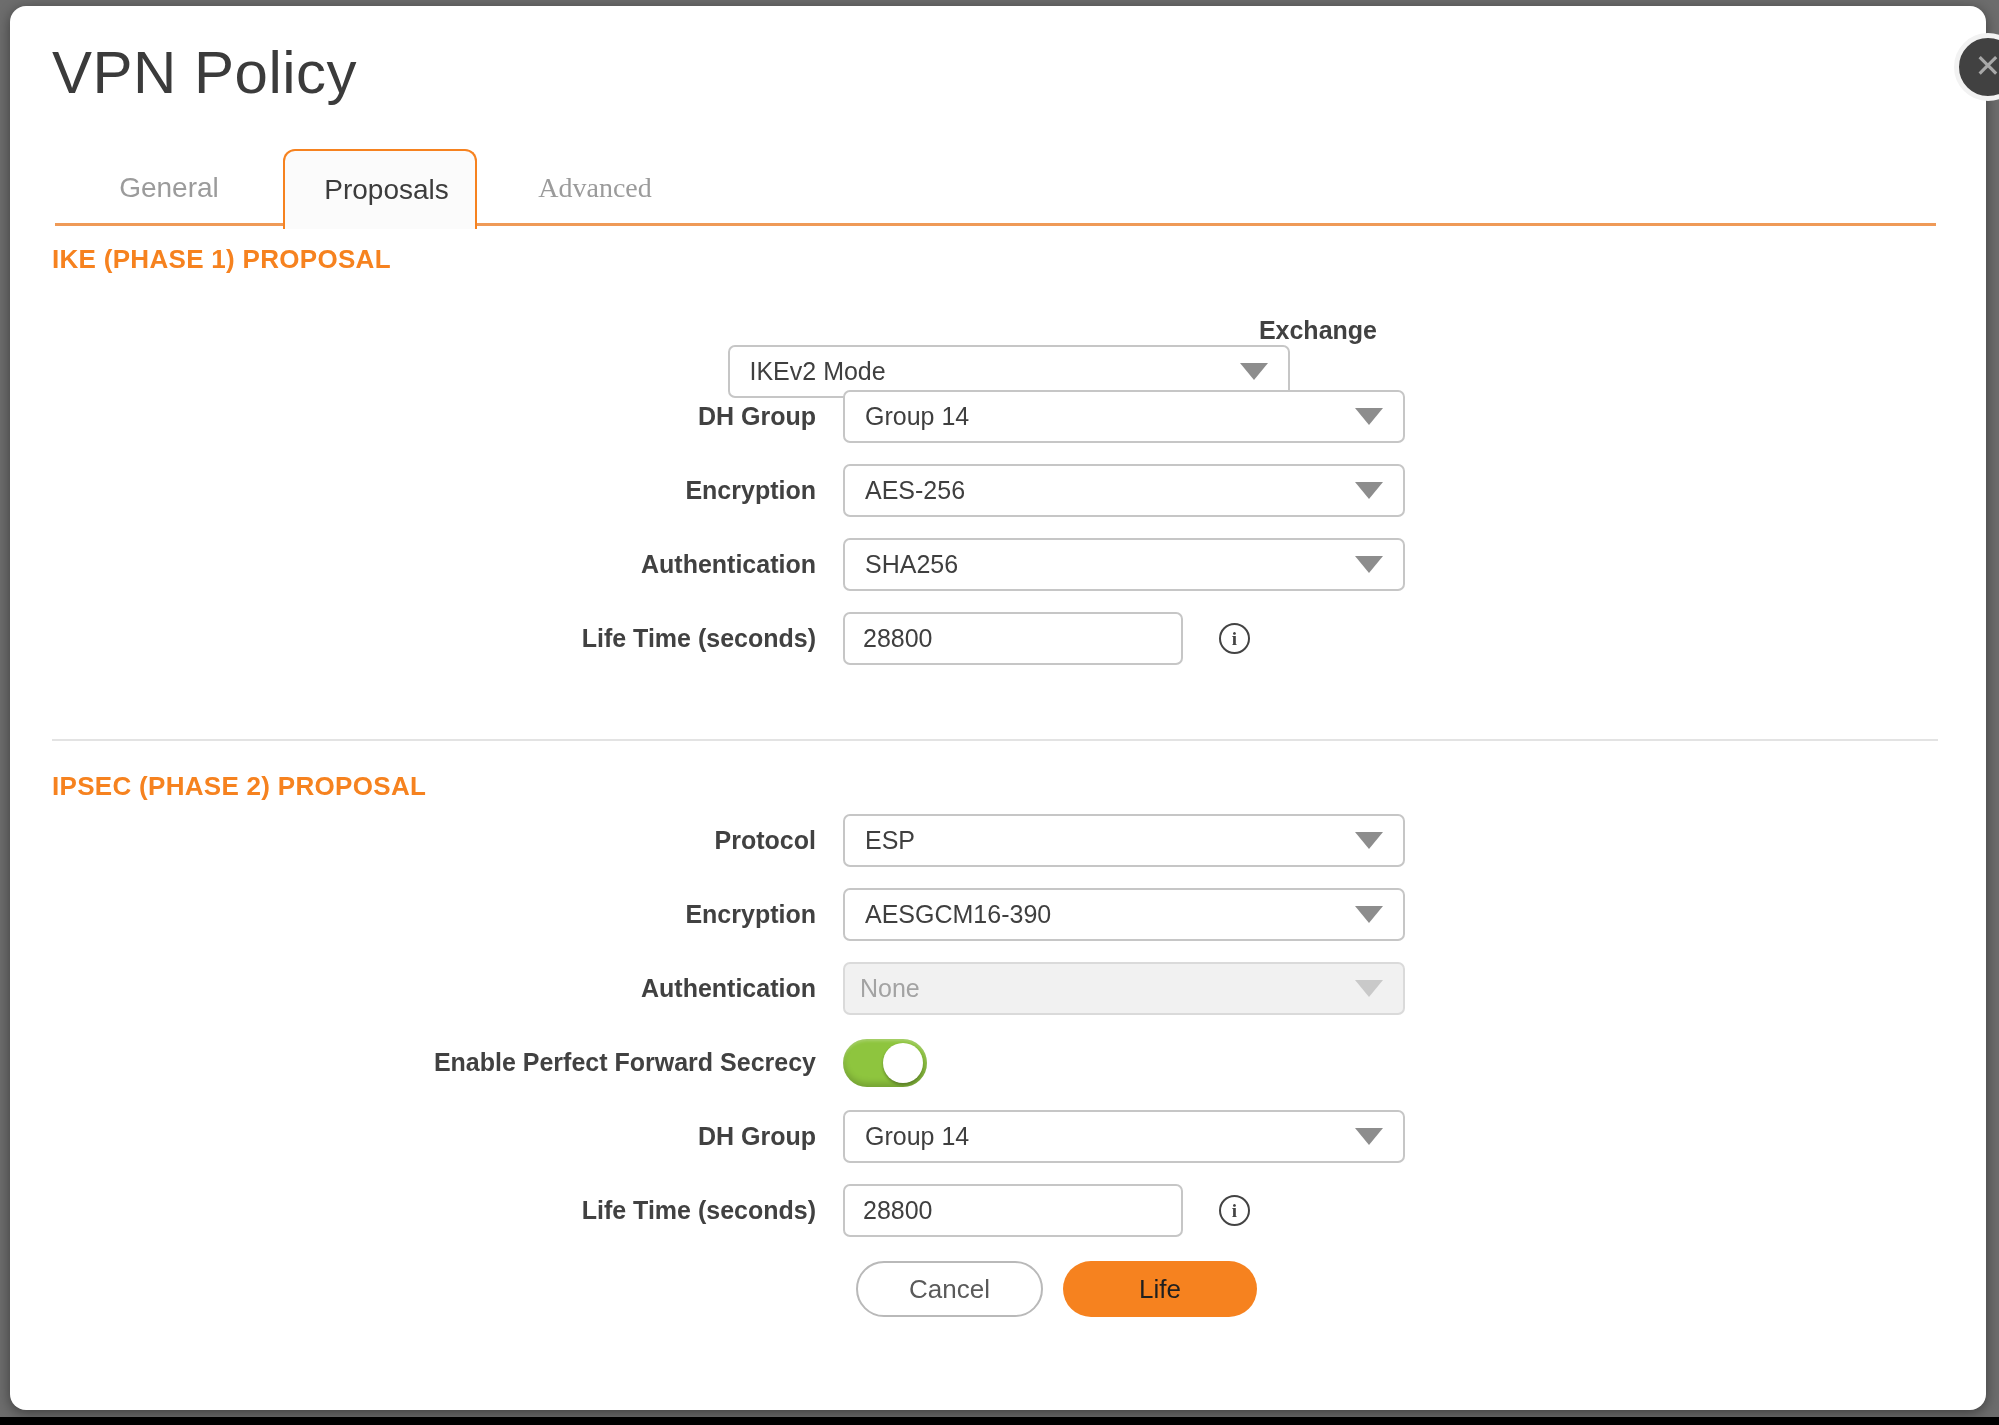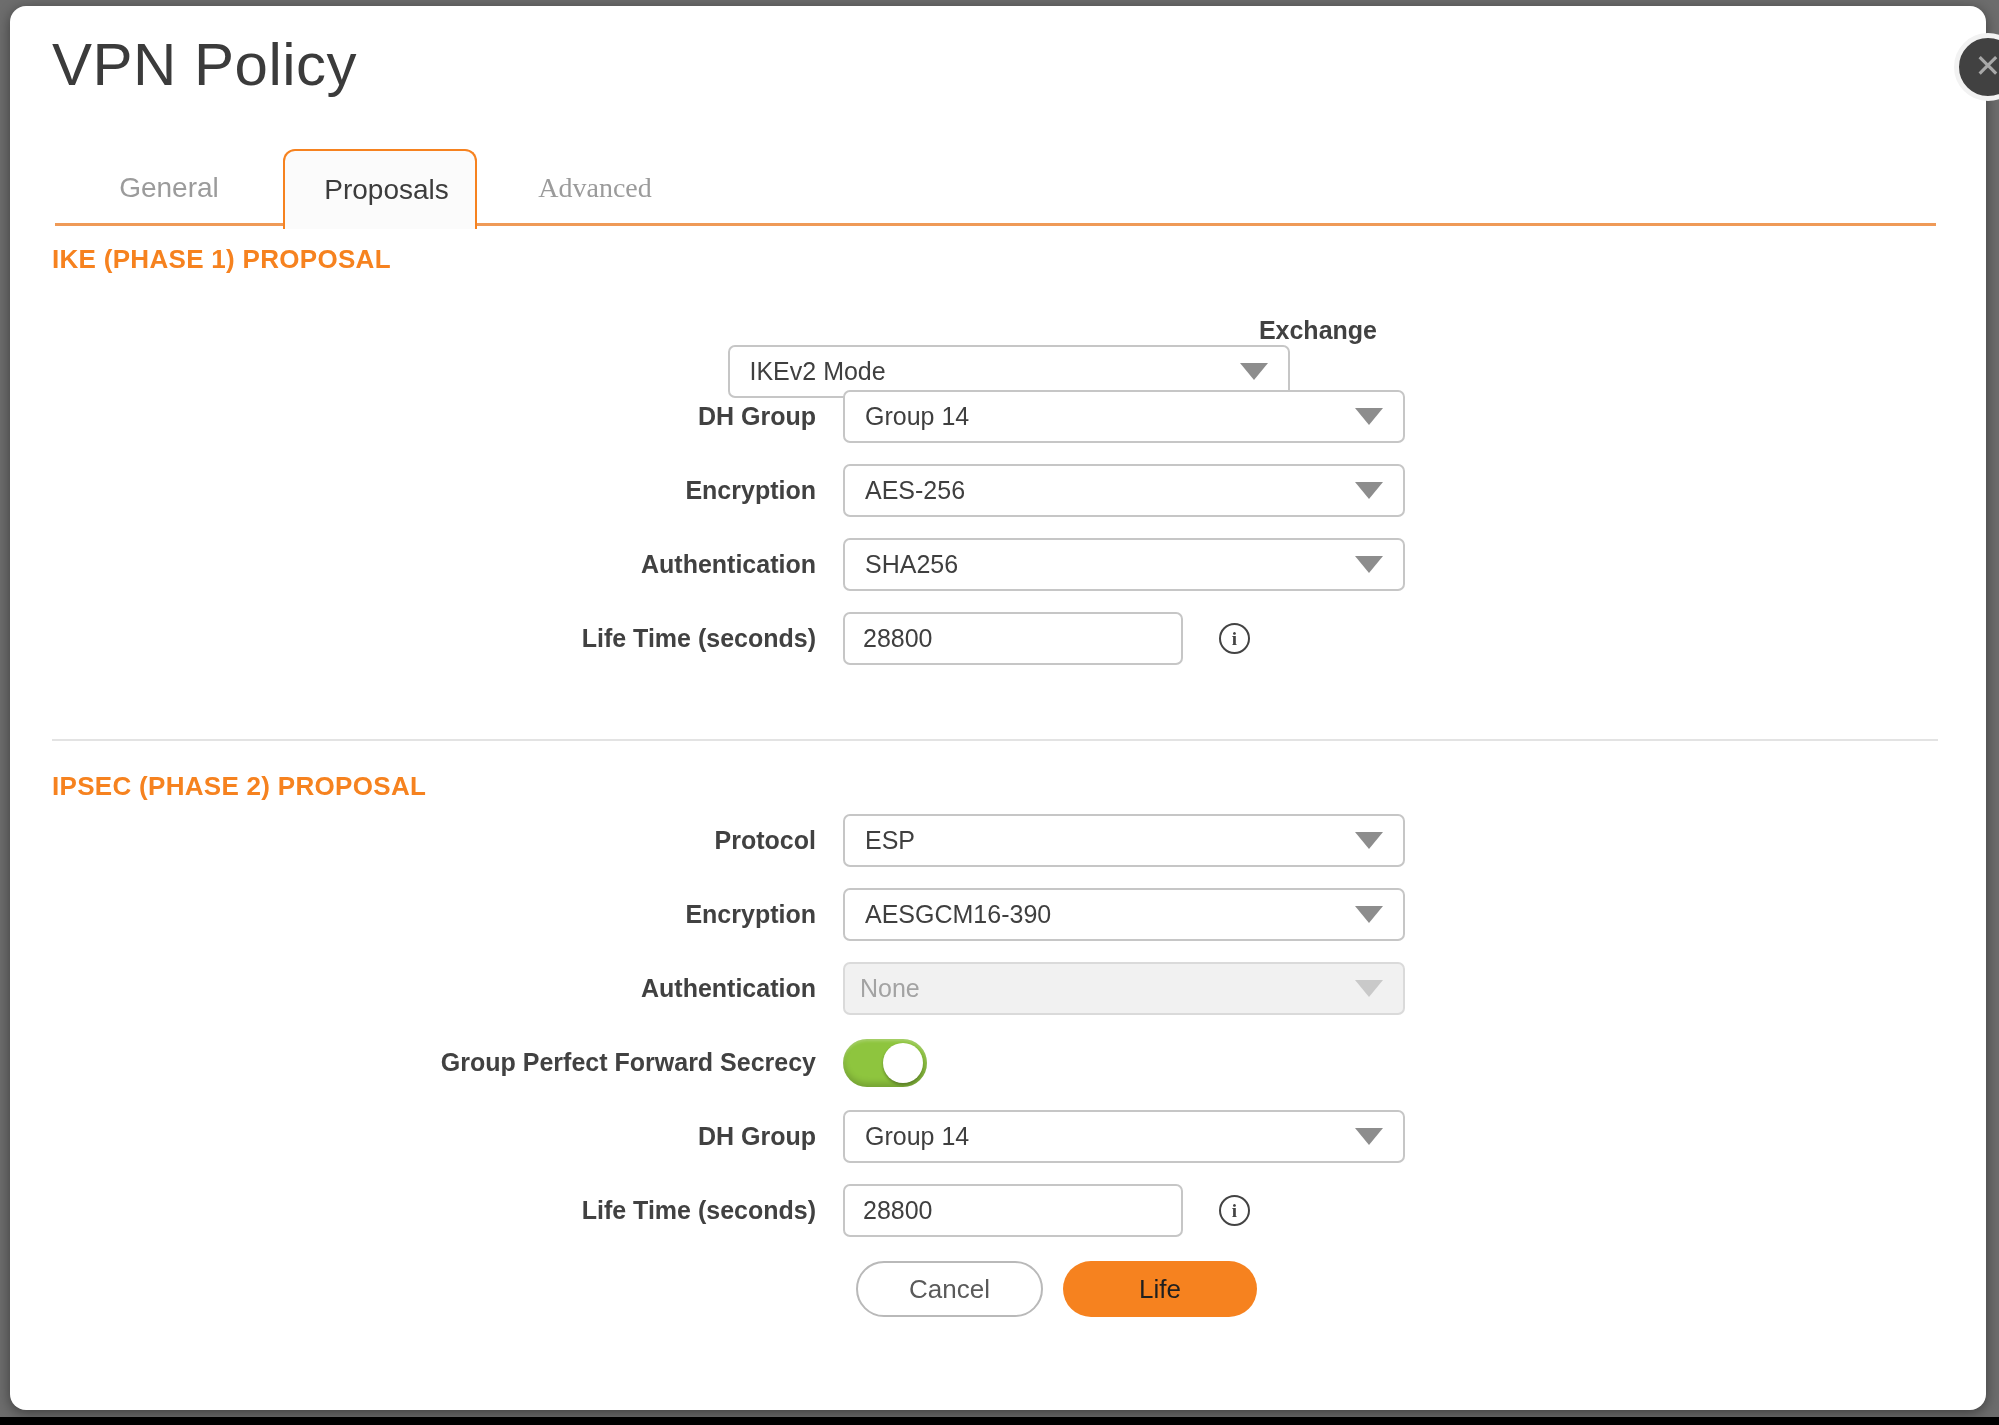--- a/index.html
+++ b/index.html
@@ -27,21 +27,21 @@
     content:""; position:absolute; left:0; bottom:0; width:100%; height:8px; background:#000;
   }
 
   .dialog{
     position:absolute; left:10px; top:6px; width:1976px; height:1404px;
     background:#fff; border-radius:16px;
     box-shadow:0 3px 14px rgba(0,0,0,.45);
   }
 
   .title{
-    position:absolute; left:42px; top:24px; margin:0;
+    position:absolute; left:42px; top:32px; margin:0;
     font-size:60px; font-weight:500; letter-spacing:.5px; color:var(--title-text);
   }
 
   
   .tabs{
     position:absolute; left:45px; right:50px; top:143px; height:77px;
     display:flex; align-items:stretch;
   }
   .tabs::after{
     content:""; position:absolute; left:0; right:0; bottom:0; height:3px;
@@ -237,21 +237,21 @@
         <span class="lbl">Authentication</span>
         <div class="ctl">
           <div class="select disabled">
             <span class="sel-val">None</span>
             <span class="caret"></span>
           </div>
         </div>
       </div>
 
       <div class="row">
-        <span class="lbl">Group Perfect Forward Secrecy</span>
+        <span class="lbl">Enable Perfect Forward Secrecy</span>
         <div class="ctl">
           <button class="toggle" aria-checked="on">
             <span class="knob"></span>
           </button>
         </div>
       </div>
 
       <div class="row">
         <span class="lbl">DH Group</span>
         <div class="ctl">

